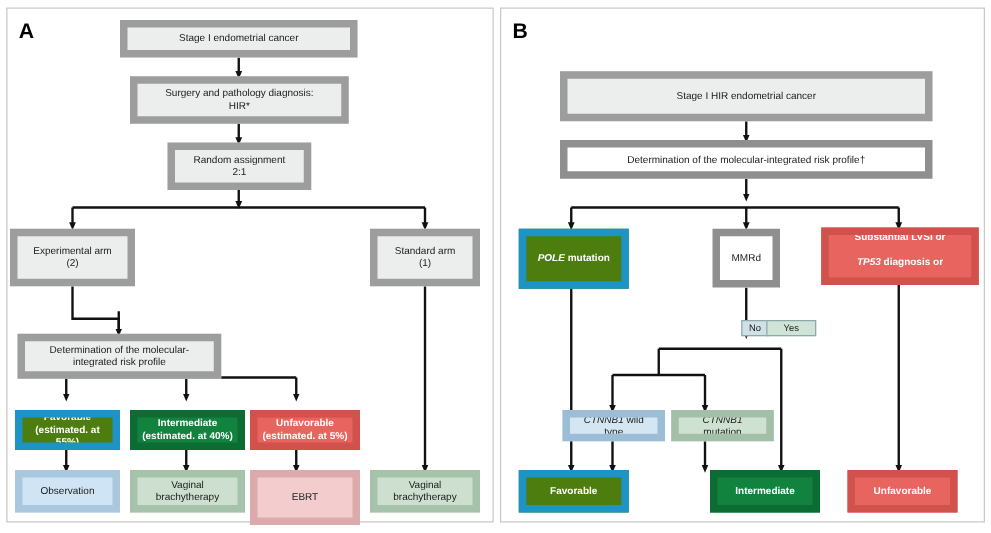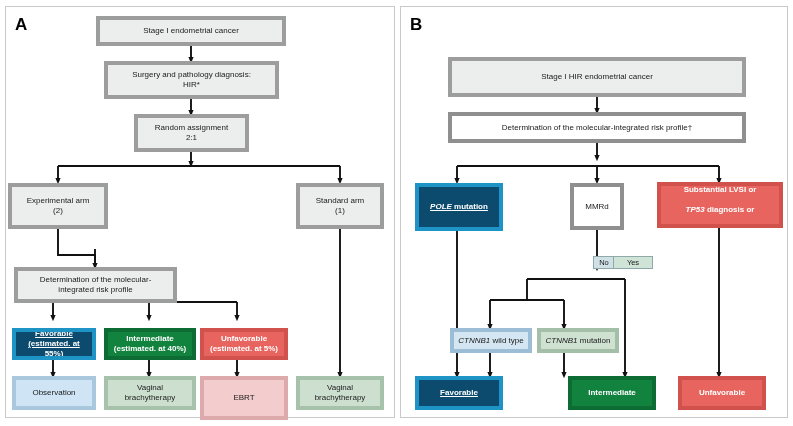--- a/index.html
+++ b/index.html
@@ -8,27 +8,27 @@
 
   .panel{position:absolute;top:6px;height:412px;border:1px solid #c9c9c9;background:#ffffff;box-sizing:border-box;}
   #panel-a{left:5px;width:390px;}
   #panel-b{left:400px;width:388px;}
 
   .panel-letter{position:absolute;font-weight:bold;font-size:17px;color:#000;line-height:1;}
 
   svg.edges{position:absolute;left:0;top:0;width:793px;height:426px;overflow:visible;pointer-events:none;}
 
   .node{position:absolute;box-sizing:border-box;display:flex;align-items:center;justify-content:center;
-        text-align:center;border:4px solid #0f172a;font-size:8px;line-height:1.25;color:#1a1a1a;
+        text-align:center;border:6px solid #0f172a;font-size:8px;line-height:1.25;color:#1a1a1a;
         padding:1px 3px;overflow:hidden;}
   .node .t{display:block;width:100%;white-space:pre-line;}
 
   .grey{background:#eceded;border-color:#9d9d9d;}
   .white{background:#ffffff;border-color:#8f8f8f;}
-  .blue{background:#0c4a6e;border-color:#1d93c6;color:#ffffff;font-weight:bold;text-decoration:underline;}
+  .blue{background:#4d7c0f;border-color:#1d93c6;color:#ffffff;font-weight:bold;}
   .green{background:#12833f;border-color:#0d6c33;color:#ffffff;font-weight:bold;}
   .red{background:#e8645e;border-color:#d1514c;color:#ffffff;font-weight:bold;}
   .paleblue{background:#cfe4f4;border-color:#a9c7dd;color:#1a1a1a;}
   .palegreen{background:#cde0cf;border-color:#a7c2aa;color:#1a1a1a;}
   .palepink{background:#f3cdcd;border-color:#dcaaaa;color:#1a1a1a;}
   .paleblue2{background:#d5e6f3;border-color:#9cbdd6;color:#1a1a1a;}
   .palegreen2{background:#cfe2d2;border-color:#a3bfa7;color:#1a1a1a;}
 
   .tag{position:absolute;box-sizing:border-box;display:flex;align-items:center;justify-content:center;
        font-size:7.5px;color:#1a1a1a;border:1px solid #8fa8a8;padding:0 2px;}

